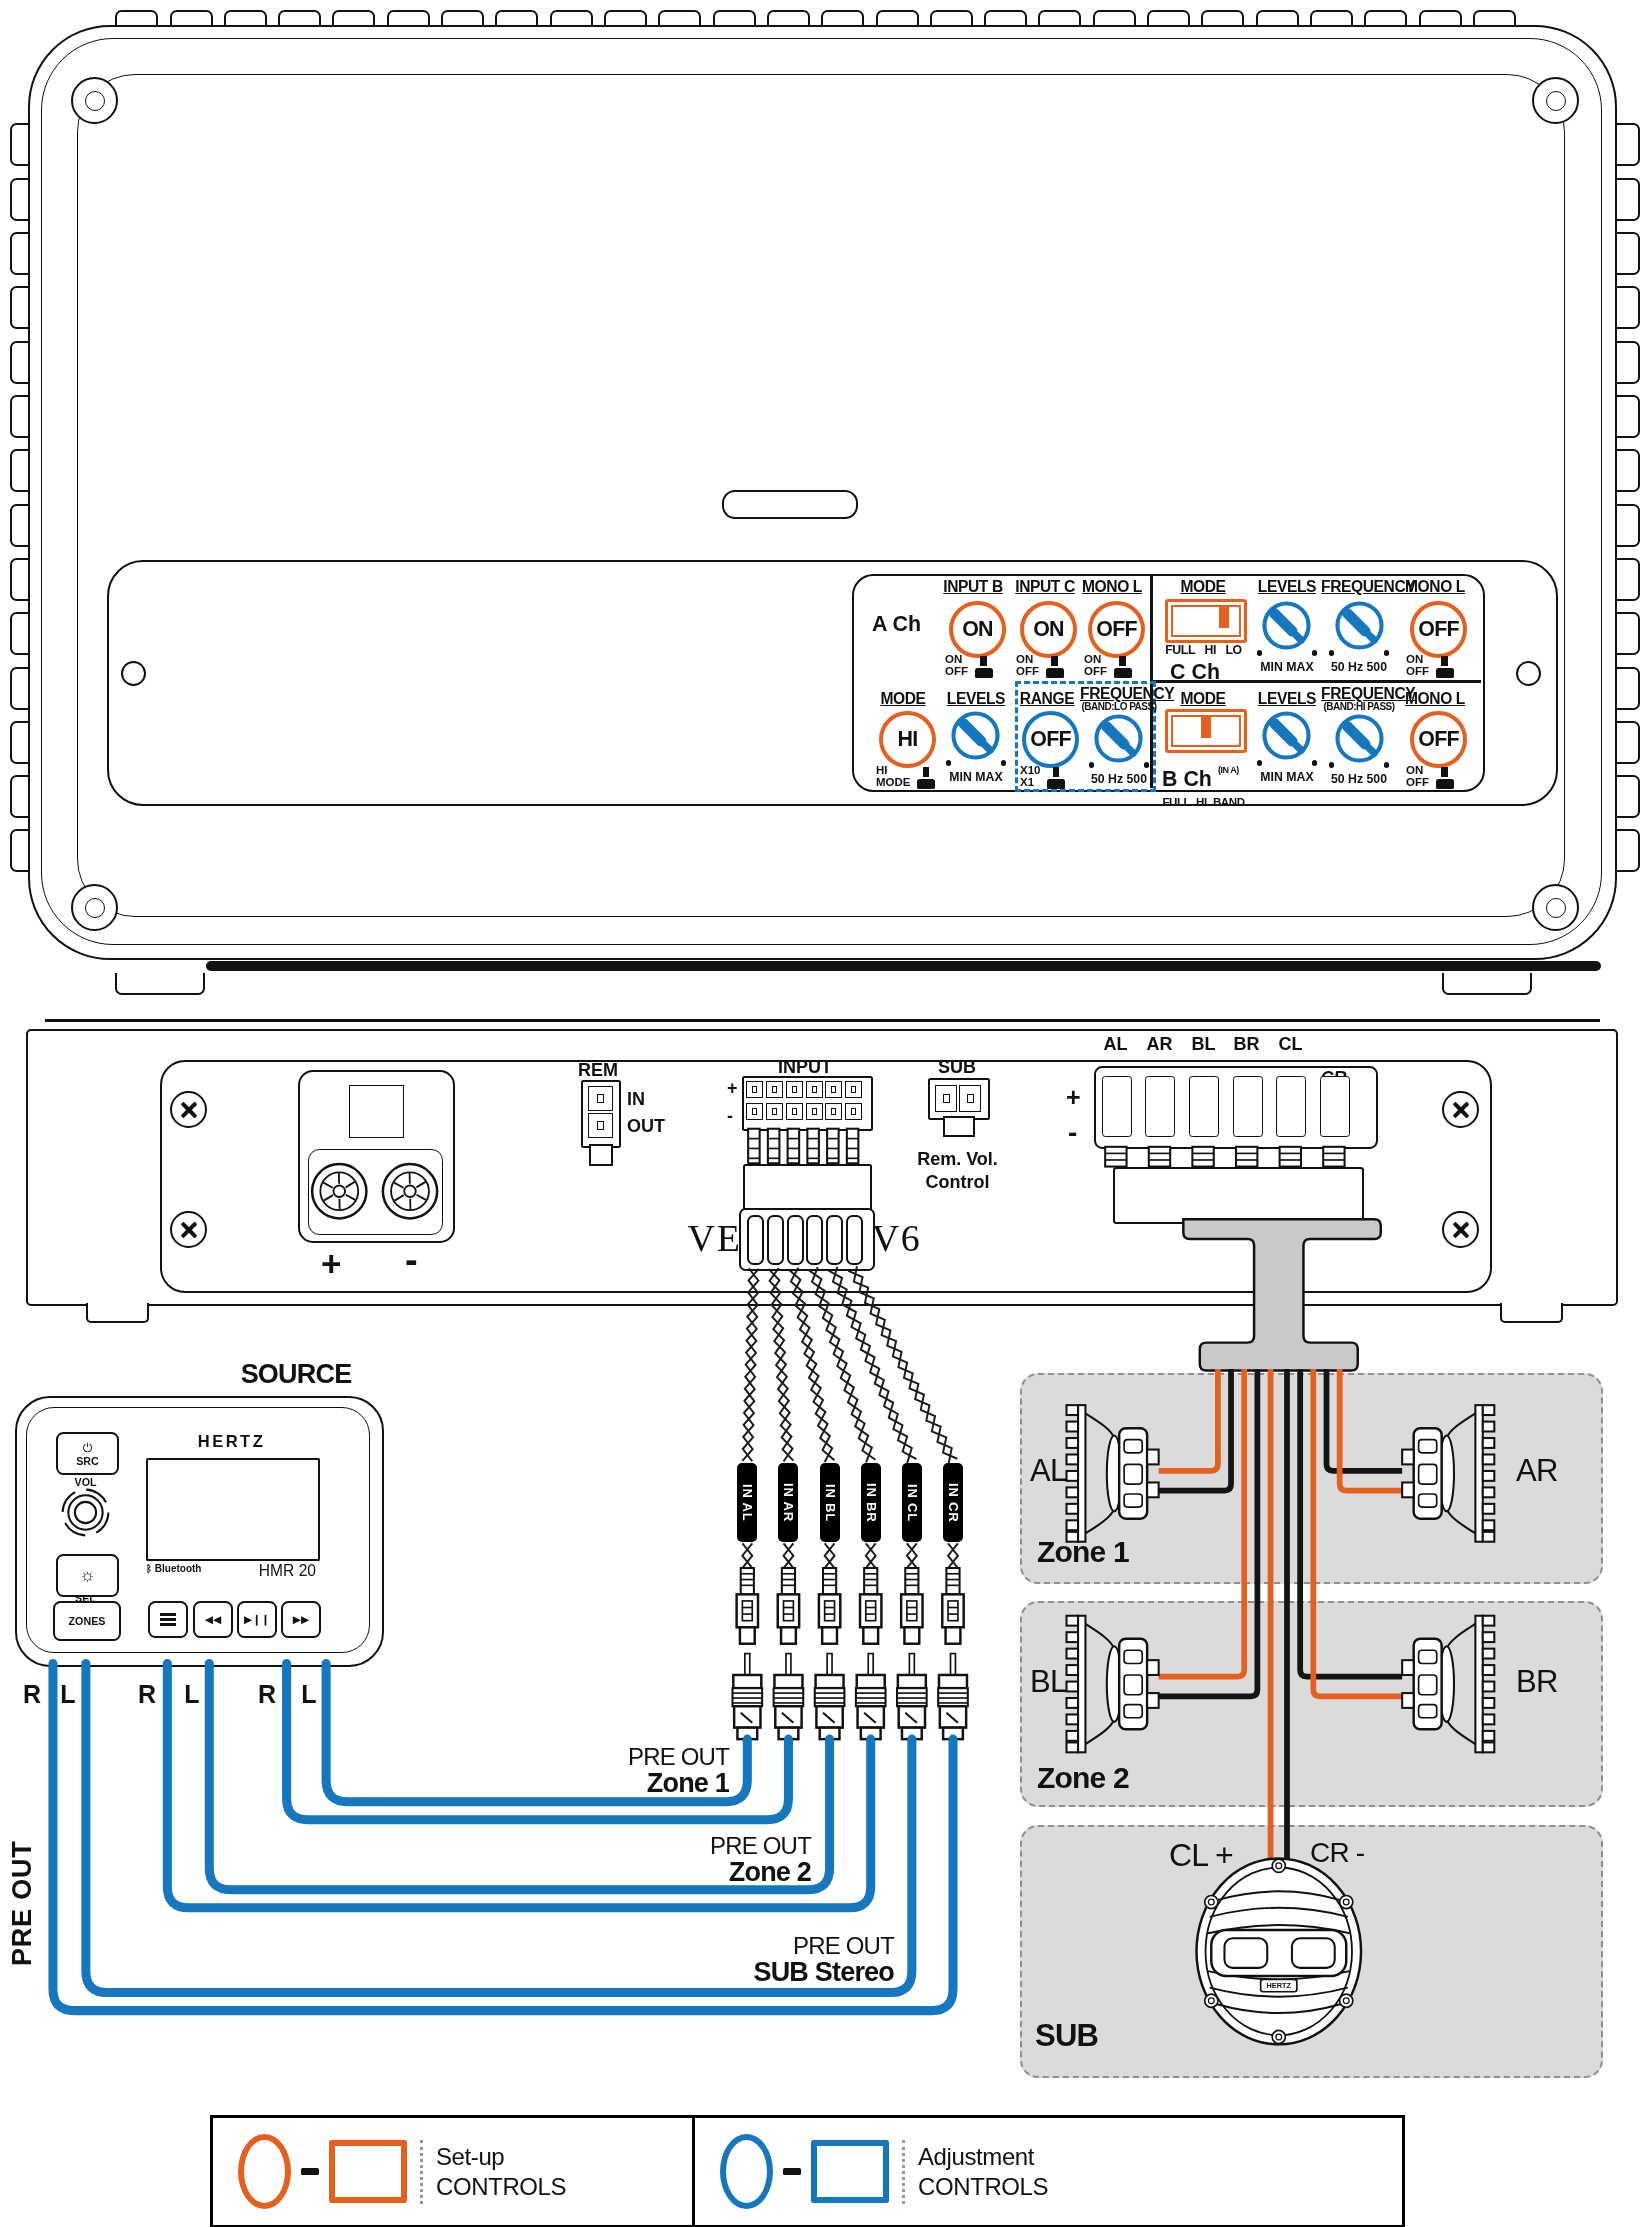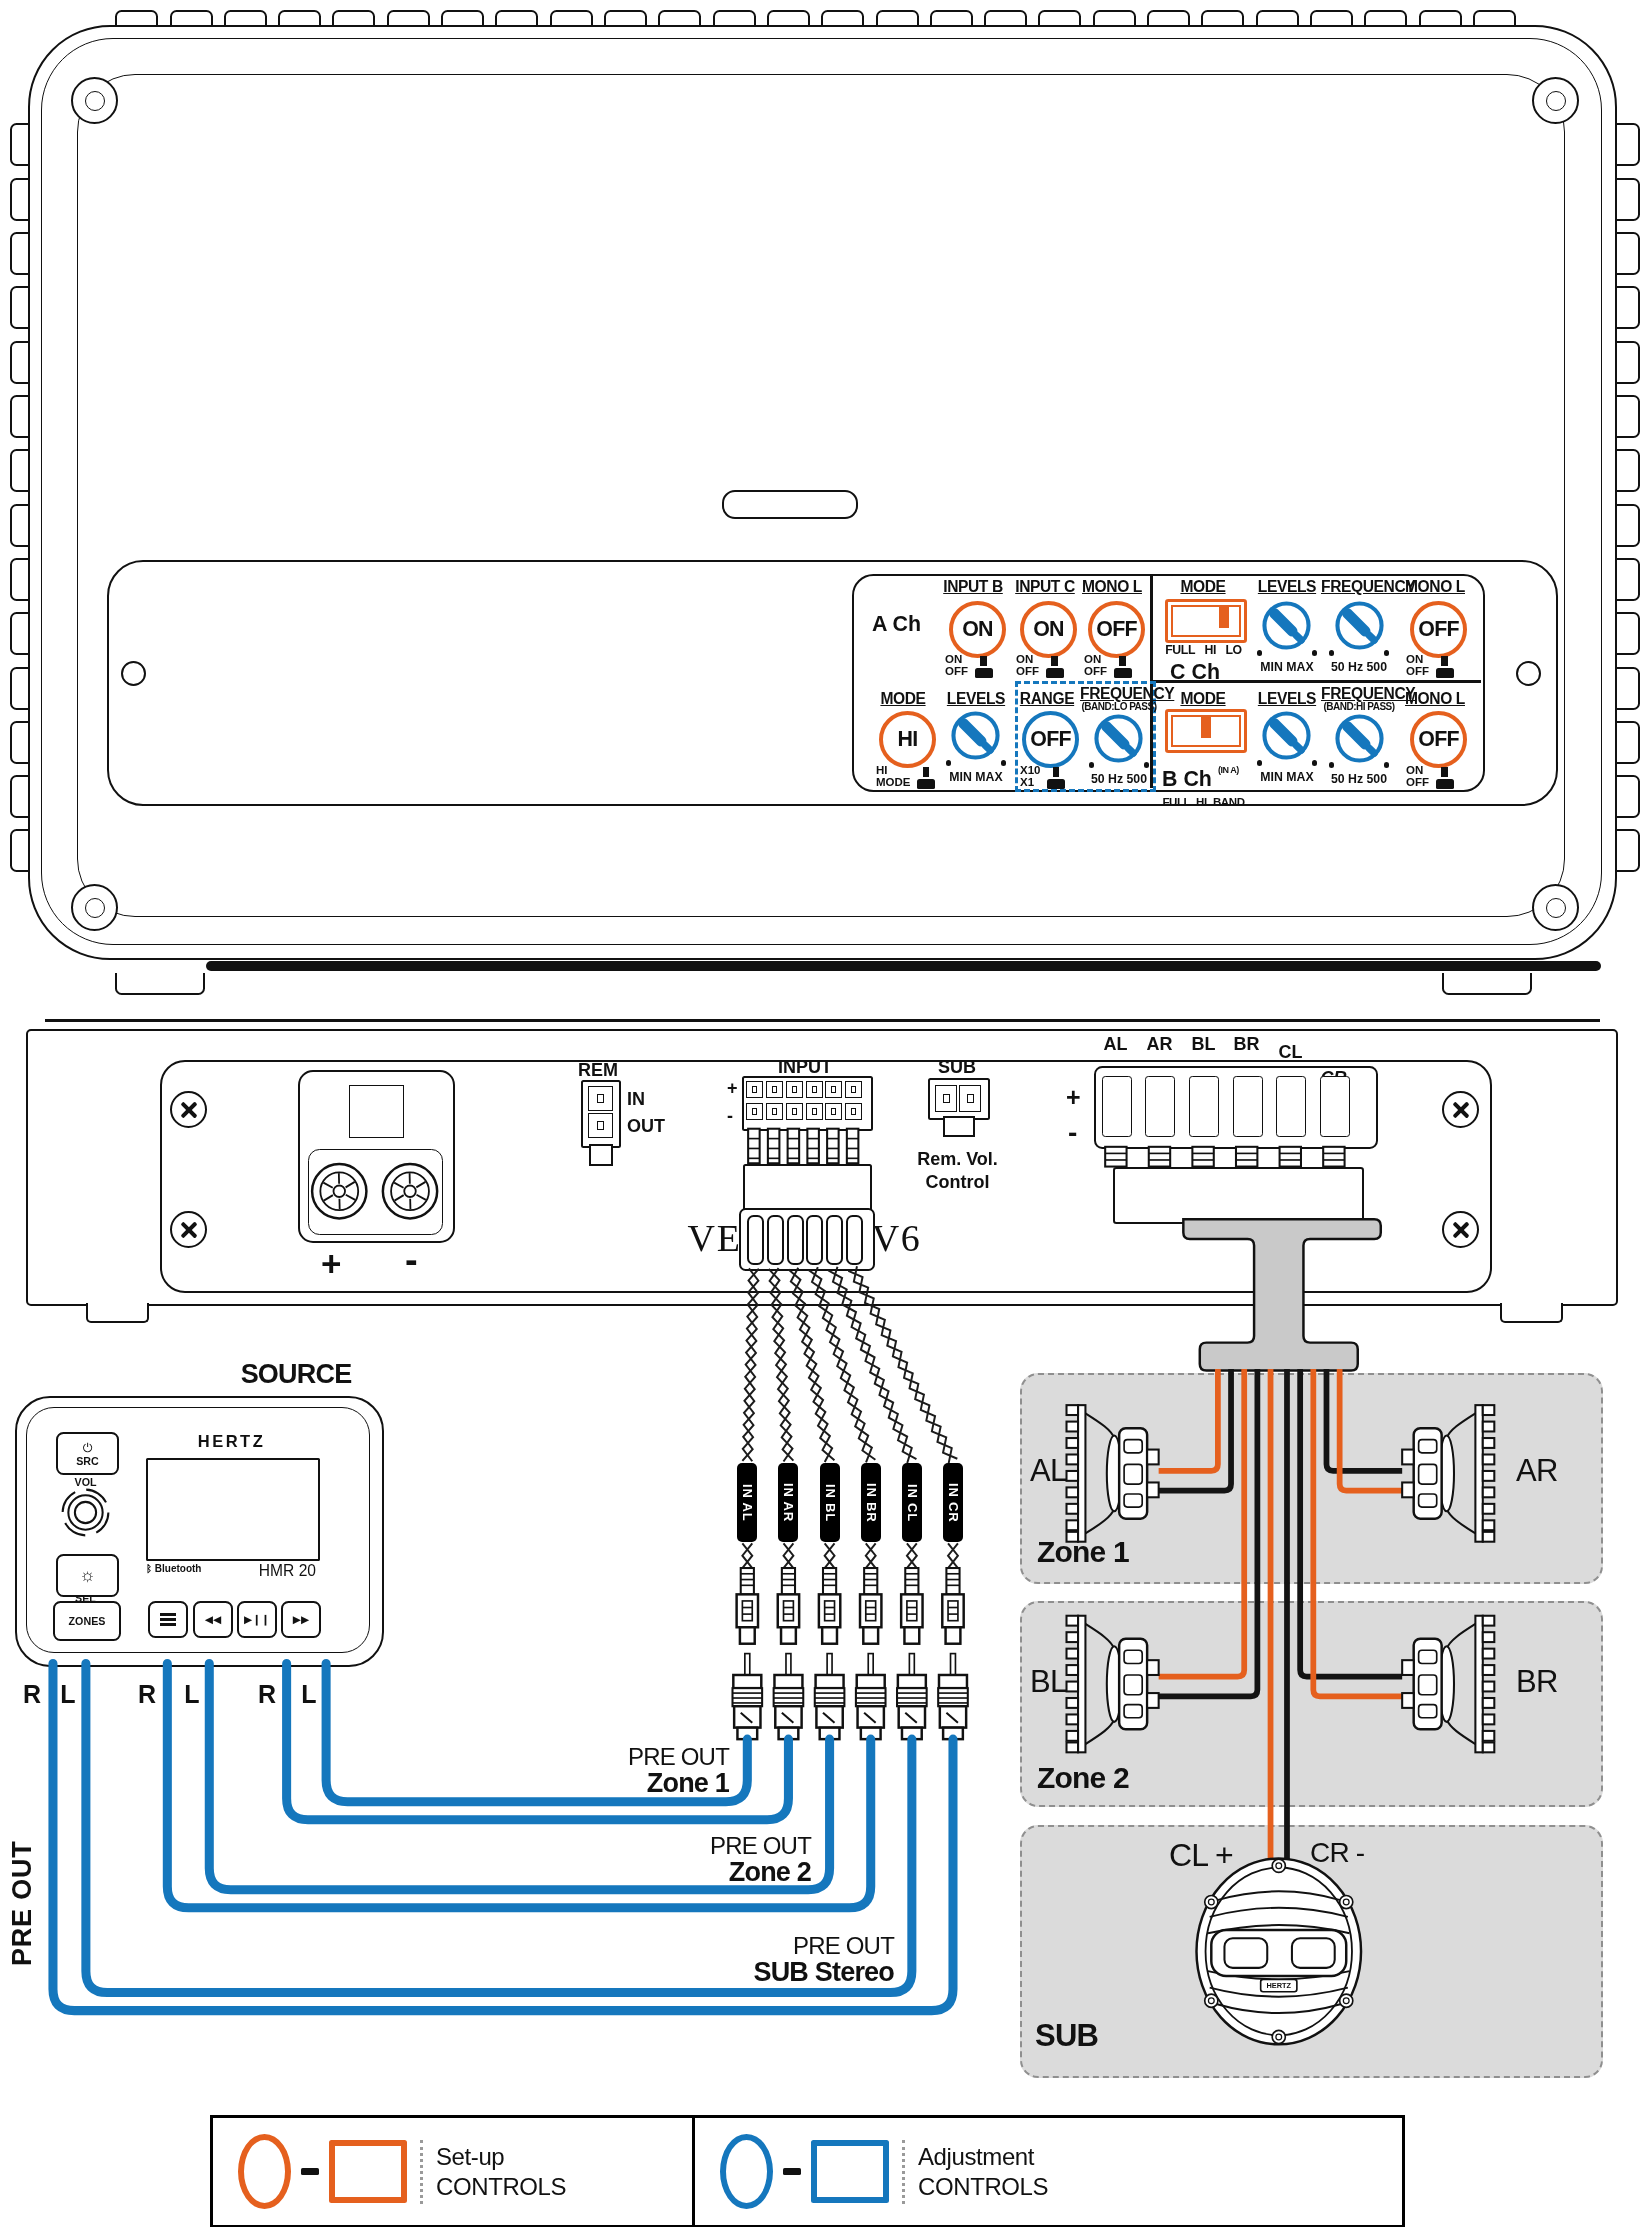--- a/index.html
+++ b/index.html
@@ -466,21 +466,21 @@
       <i></i>
     </div>
   <div class="abs outline" style="left:943px;top:1116px;width:28px;height:16.5px;"></div>
   <div class="abs rlabel ctr" style="left:912px;top:1149px;width:91px;">Rem. Vol.</div>
   <div class="abs rlabel ctr" style="left:912px;top:1172px;width:91px;">Control</div>
 
   <div class="abs rlabel ctr" style="left:1094px;top:1034px;width:43px;">AL</div>
   <div class="abs rlabel ctr" style="left:1138px;top:1034px;width:43px;">AR</div>
   <div class="abs rlabel ctr" style="left:1182px;top:1034px;width:43px;">BL</div>
   <div class="abs rlabel ctr" style="left:1225px;top:1034px;width:43px;">BR</div>
-  <div class="abs rlabel ctr" style="left:1269px;top:1034px;width:43px;margin-top:8px;">CL</div>
+  <div class="abs rlabel ctr" style="left:1269px;top:1034px;width:43px;">CL</div>
   <div class="abs rlabel ctr" style="left:1312px;top:1068px;width:43px;font-style:italic;">CR</div>
   <div class="abs b" style="left:1066px;top:1083px;font-size:25px;z-index:5;">+</div>
   <div class="abs b" style="left:1068px;top:1117px;font-size:28px;z-index:5;">-</div>
   <div class="abs outline" style="left:1094px;top:1066px;width:280px;height:79px;border-radius:8.2px;"></div>
   <div id="outslots">
       <div class="abs outline2" style="left:1102px;top:1076px;width:28px;height:59px;border-radius:3.3px;z-index:5;"></div>
       <div class="abs outline2" style="left:1145px;top:1076px;width:28px;height:59px;border-radius:3.3px;z-index:5;"></div>
       <div class="abs outline2" style="left:1189px;top:1076px;width:28px;height:59px;border-radius:3.3px;z-index:5;"></div>
       <div class="abs outline2" style="left:1233px;top:1076px;width:28px;height:59px;border-radius:3.3px;z-index:5;"></div>
       <div class="abs outline2" style="left:1276px;top:1076px;width:28px;height:59px;border-radius:3.3px;z-index:5;"></div>

